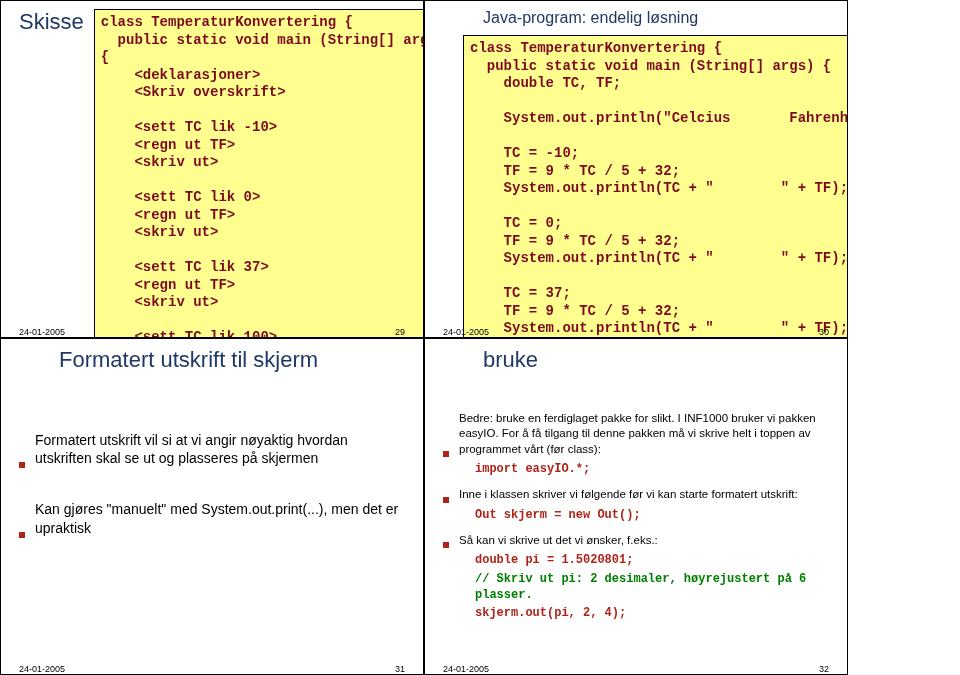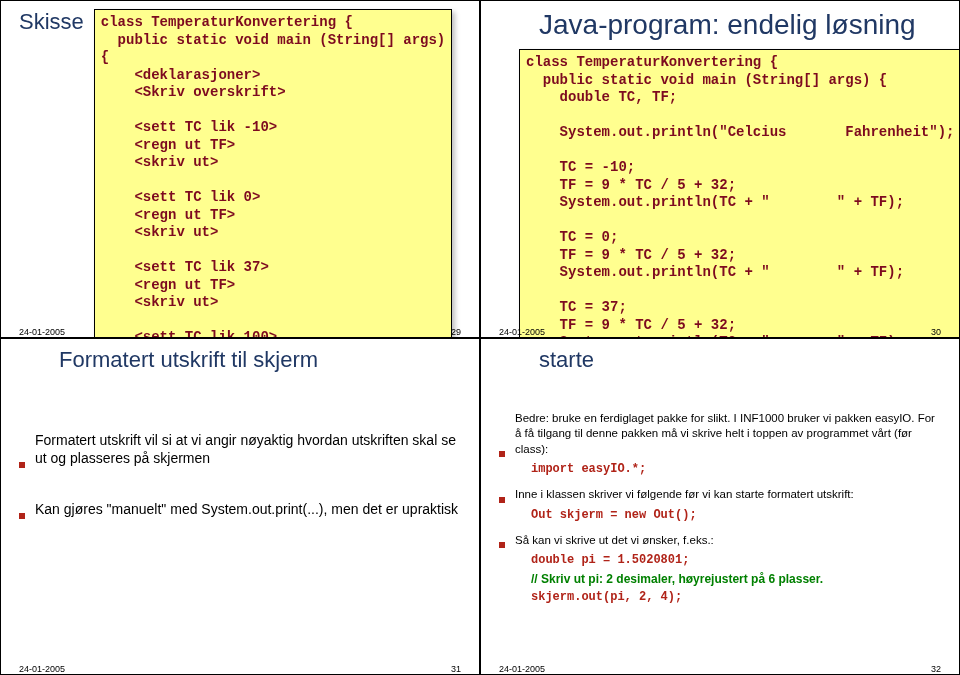--- a/index.html
+++ b/index.html
@@ -8,39 +8,39 @@
     background: #fff;
     font-family: Arial, sans-serif;
     width: 960px;
     height: 675px;
     overflow: hidden;
   }
   .page {
     display: grid;
     grid-template-columns: 1fr 1fr;
     grid-template-rows: 1fr 1fr;
-    width: 960px;
+    width: 848px;
     height: 675px;
   }
   .slide {
     border: 1px solid #000;
     position: relative;
     padding: 8px 18px 20px 18px;
     box-sizing: border-box;
     overflow: hidden;
   }
   .slide-title {
     font-family: Verdana, Arial, sans-serif;
     color: #203864;
     font-size: 22px;
     margin: 0 0 8px 0;
     display: flex;
     align-items: flex-start;
   }
-  .slide-title.small { font-size: 28px; }
+  .slide-title.small { font-size: 16px; }
   .title-indent { padding-left: 40px; }
   .codebox {
     background: #ffff8f;
     border: 1px solid #000;
     font-family: "Courier New", monospace;
     font-size: 14px;
     font-weight: bold;
     color: #7d0a1f;
     padding: 4px 6px;
     white-space: pre;
@@ -79,21 +79,21 @@
   }
   .sub-code {
     font-family: "Courier New", monospace;
     font-size: 12px;
     font-weight: bold;
     color: #b02318;
     margin-left: 32px;
     margin-top: 2px;
   }
   .sub-comment {
-    font-family: Liberation Sans, sans-serif;
+    font-family: Liberation Mono, monospace;
     font-size: 12px;
     font-weight: bold;
     color: #008000;
     margin-left: 32px;
     margin-top: 2px;
   }
   .skisse-layout { display:flex; align-items:flex-start; gap:10px; }
   .skisse-title { flex-shrink:0; }
 </style>
 </head>
@@ -181,21 +181,21 @@
         <div>Kan gjøres "manuelt" med System.out.print(...), men det er upraktisk</div>
       </div>
     </div>
     <div class="footer">
       <span>24-01-2005</span>
       <span>31</span>
     </div>
   </div>
 
   <div class="slide">
-    <div class="slide-title title-indent">starte</div>
+    <div class="slide-title title-indent">bruke</div>
     <div style="height:20px;"></div>
     <div class="body-text" style="font-size:11.5px;">
       <div class="bullet">
         <div class="sq"></div>
         <div>Bedre: bruke en ferdiglaget pakke for slikt.  I INF1000 bruker vi pakken easyIO.  For å få tilgang til denne pakken må vi skrive helt i toppen av programmet vårt (før class):</div>
       </div>
       <div class="sub-code">import easyIO.*;</div>
 
       <div class="bullet">
         <div class="sq"></div>

